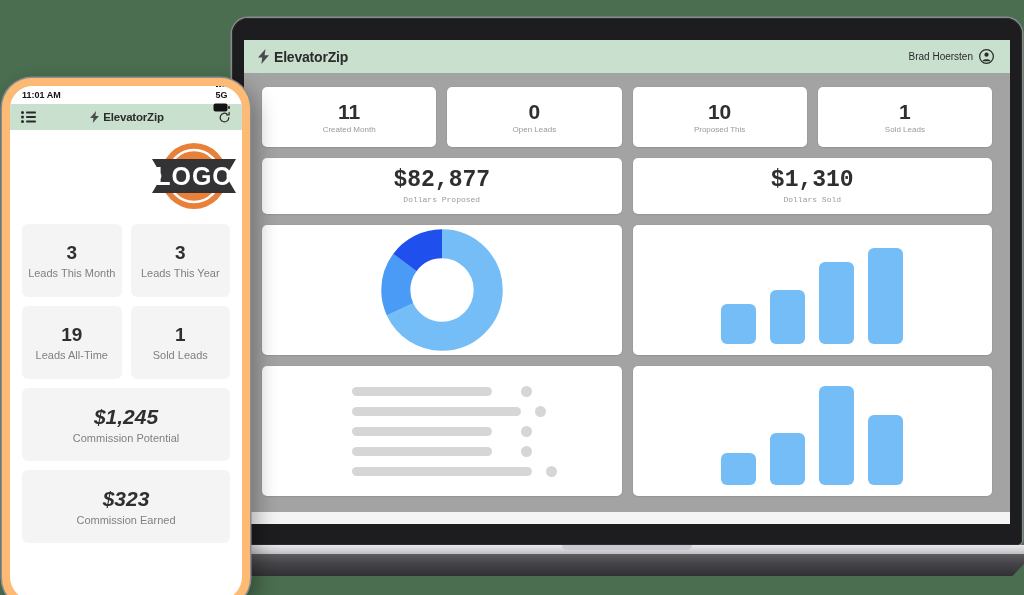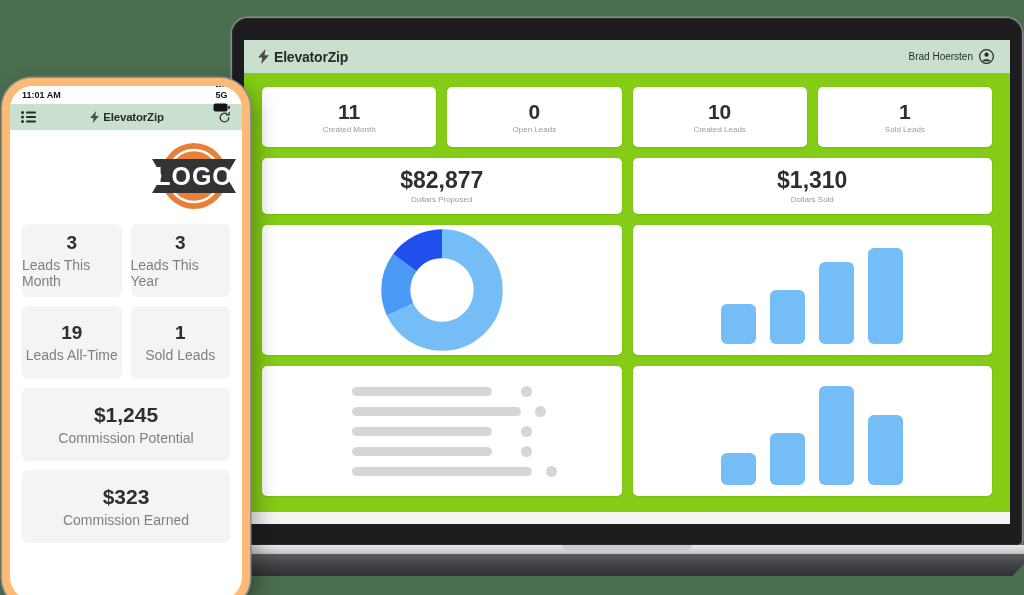--- a/index.html
+++ b/index.html
@@ -107,21 +107,21 @@
     gap: 6px;
     font-size: 10px;
     color: #2b2b2b;
   }
   .avatar-ic { width: 15px; height: 15px; display: block; }
 
   
   .lt-body {
     padding: 14px 18px 0 18px;
     height: 439px;
-    background: #84cc16;
+    background: #a3a3a3;
   }
   .row { display: flex; gap: 11px; }
   .row + .row { margin-top: 11px; }
 
   .card {
     background: #ffffff;
     border-radius: 5px;
     box-shadow: 0 1px 2px rgba(0,0,0,0.07), 0 0 0 0.5px rgba(0,0,0,0.04);
   }
   .stat-card {
@@ -136,21 +136,21 @@
   .stat-num {
     font-size: 21px;
     font-weight: bold;
     color: #2f2f2f;
     line-height: 1;
   }
   .stat-label {
     font-size: 8px;
     color: #9a9a9a;
   }
-  .money-card { height: 56px; }
+  .money-card { height: 56px; font-family: Liberation Mono, monospace; }
   .money-num {
     font-size: 23px;
     font-weight: bold;
     color: #2f2f2f;
     line-height: 1;
   }
   .panel {
     flex: 1;
     height: 130px;
     display: flex;
@@ -285,22 +285,22 @@
     align-items: center;
     justify-content: center;
     gap: 5px;
   }
   .ph-num {
     font-size: 19px;
     font-weight: bold;
     color: #2f2f2f;
     line-height: 1;
   }
-  .ph-label { font-size: 14px; color: #808080; }
-  .ph-wide-num { font-size: 21px; }
+  .ph-label { font-size: 11px; color: #808080; }
+  .ph-wide-num { font-size: 21px; font-style: italic; }
 
   
   .phone { z-index: 5; }
   .laptop { z-index: 2; }
 </style>
 </head>
 <body>
 
 <div class="stage">
 
@@ -331,21 +331,21 @@
             <div class="card stat-card">
               <div class="stat-num">11</div>
               <div class="stat-label">Created Month</div>
             </div>
             <div class="card stat-card">
               <div class="stat-num">0</div>
               <div class="stat-label">Open Leads</div>
             </div>
             <div class="card stat-card">
               <div class="stat-num">10</div>
-              <div class="stat-label">Created Leads</div>
+              <div class="stat-label">Proposed This</div>
             </div>
             <div class="card stat-card">
               <div class="stat-num">1</div>
               <div class="stat-label">Sold Leads</div>
             </div>
           </div>
 
           <div class="row">
             <div class="card stat-card money-card">
               <div class="money-num">$82,877</div>

